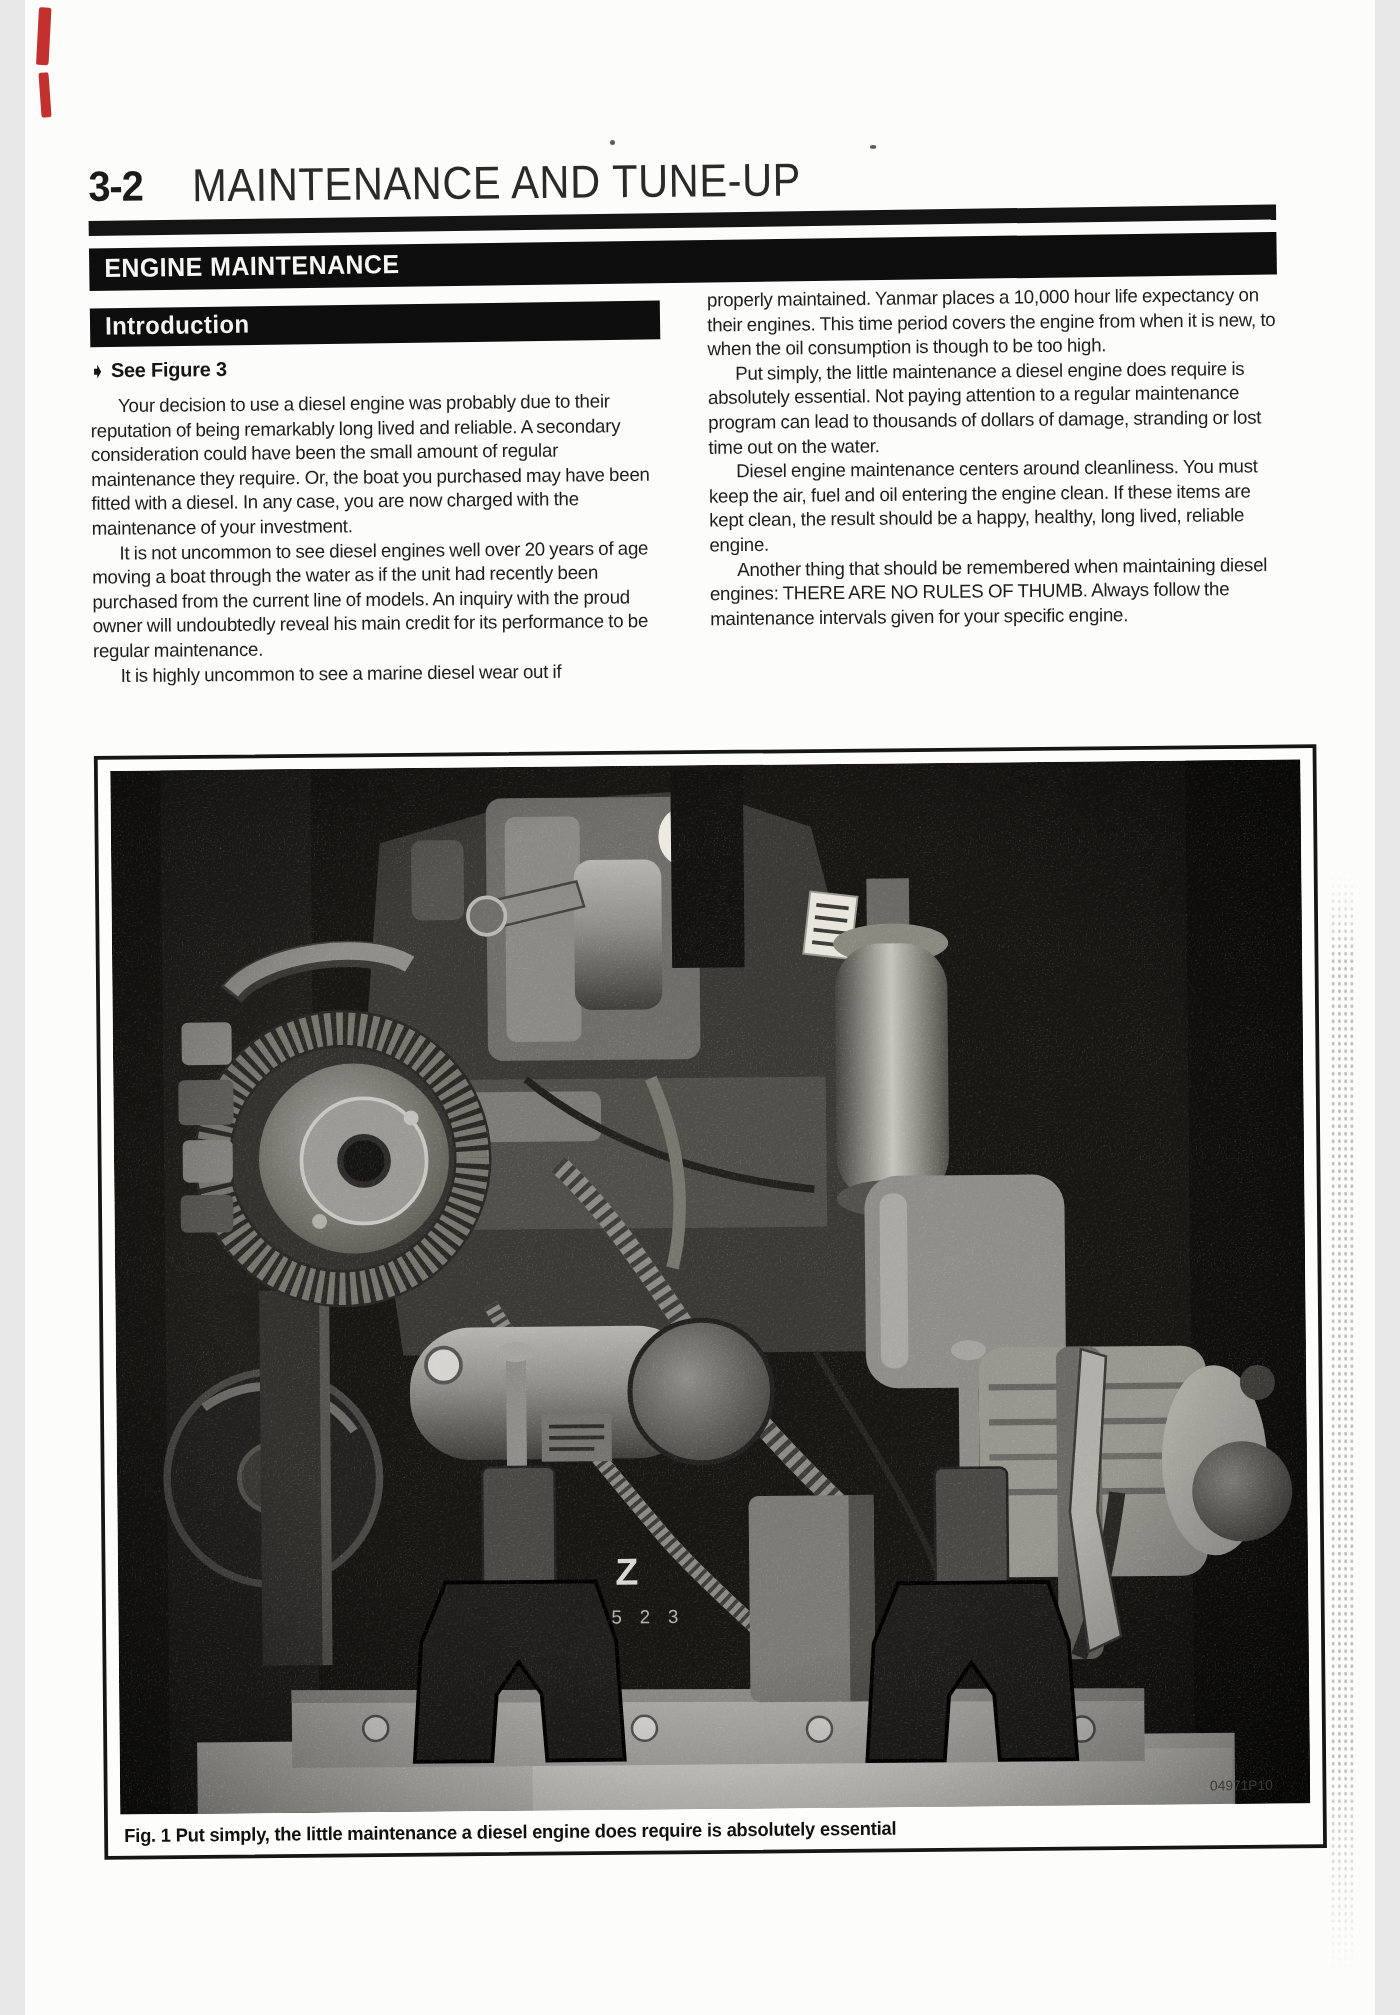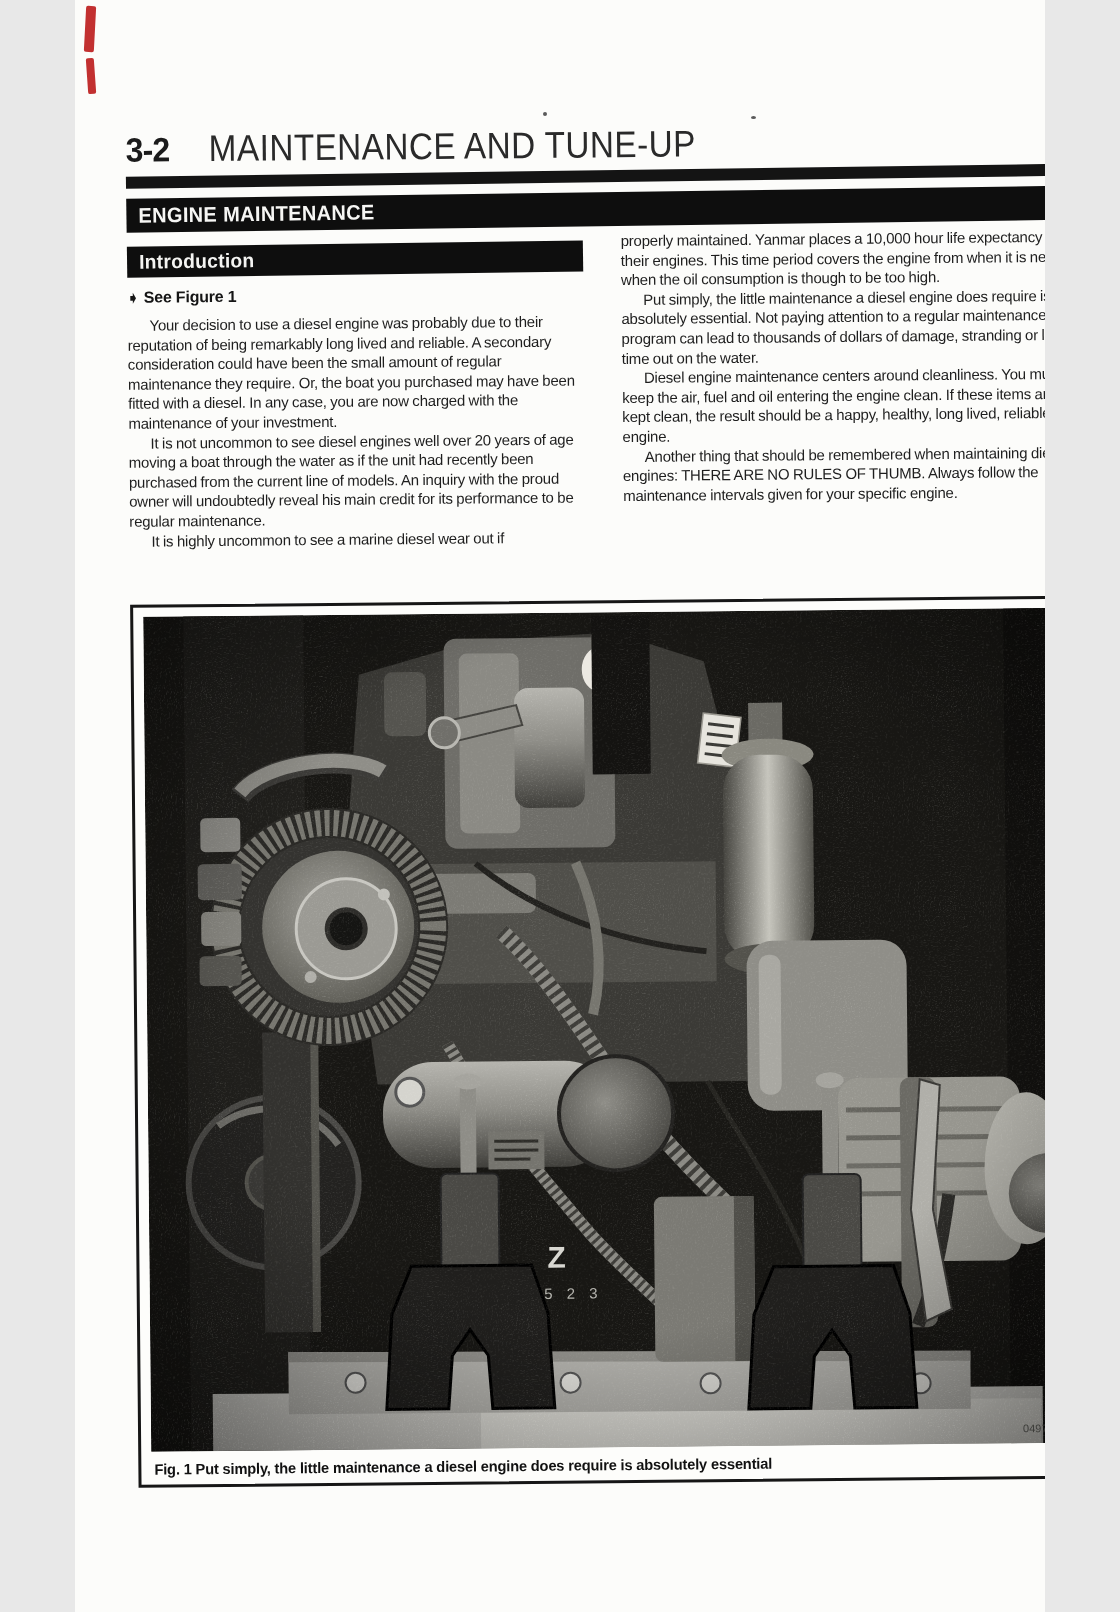--- a/index.html
+++ b/index.html
@@ -1,17 +1,17 @@
 <!DOCTYPE html>
 <html style="--bar_black: #0e0e0e; --red_mark: #c23030; --paper: #fcfcfa;"><head>
 <meta charset="utf-8">
 <style>
   html,body{margin:0;padding:0;background:#e8e8e8;}
   .page{
-    position:relative;width:970px;height:1612px;margin:0 auto;
+    position:relative;width:1080px;height:1612px;margin:0 auto;
     background:#fcfcfa;overflow:hidden;
     font-family:"Liberation Sans",sans-serif;color:#1c1c1c;
   }
   .rotor{position:absolute;left:0;top:0;width:1120px;height:1612px;
     transform:rotate(-0.55deg);transform-origin:560px 800px;}
   
   .pagenum{position:absolute;left:57px;top:126px;font-size:34px;font-weight:bold;
     letter-spacing:-1px;color:#1b1b1b;transform:scaleX(.94);transform-origin:left;}
   .chapter{position:absolute;left:140px;top:124px;font-size:37px;font-weight:400;
     color:#2a2a2a;letter-spacing:.5px;transform:scaleX(.9);transform-origin:left;white-space:nowrap;}
@@ -75,21 +75,21 @@
       <div class="rule-thick"></div>
       <div class="banner">
         <span class="banner-label">ENGINE MAINTENANCE</span>
       </div>
       <div class="subbanner">
         <span class="subbanner-label">Introduction</span>
       </div>
     </div>
 
     <div class="seefig">
-      <span class="arrow">➧</span><span>See Figure 1</span>
+      <span class="arrow">➧</span><span>See Figure 3</span>
     </div>
 
     <div class="col col-left">
       <p>Your decision to use a diesel engine was probably due to their reputation of being remarkably long lived and reliable. A secondary consideration could have been the small amount of regular maintenance they require. Or, the boat you purchased may have been fitted with a diesel. In any case, you are now charged with the maintenance of your investment.</p>
       <p>It is not uncommon to see diesel engines well over 20 years of age moving a boat through the water as if the unit had recently been purchased from the current line of models. An inquiry with the proud owner will undoubtedly reveal his main credit for its performance to be regular maintenance.</p>
       <p>It is highly uncommon to see a marine diesel wear out if</p>
     </div>
     <div class="col col-right">
       <p class="noindent">properly maintained. Yanmar places a 10,000 hour life expectancy on their engines. This time period covers the engine from when it is new, to when the oil consumption is though to be too high.</p>
       <p>Put simply, the little maintenance a diesel engine does require is absolutely essential. Not paying attention to a regular maintenance program can lead to thousands of dollars of damage, stranding or lost time out on the water.</p>

